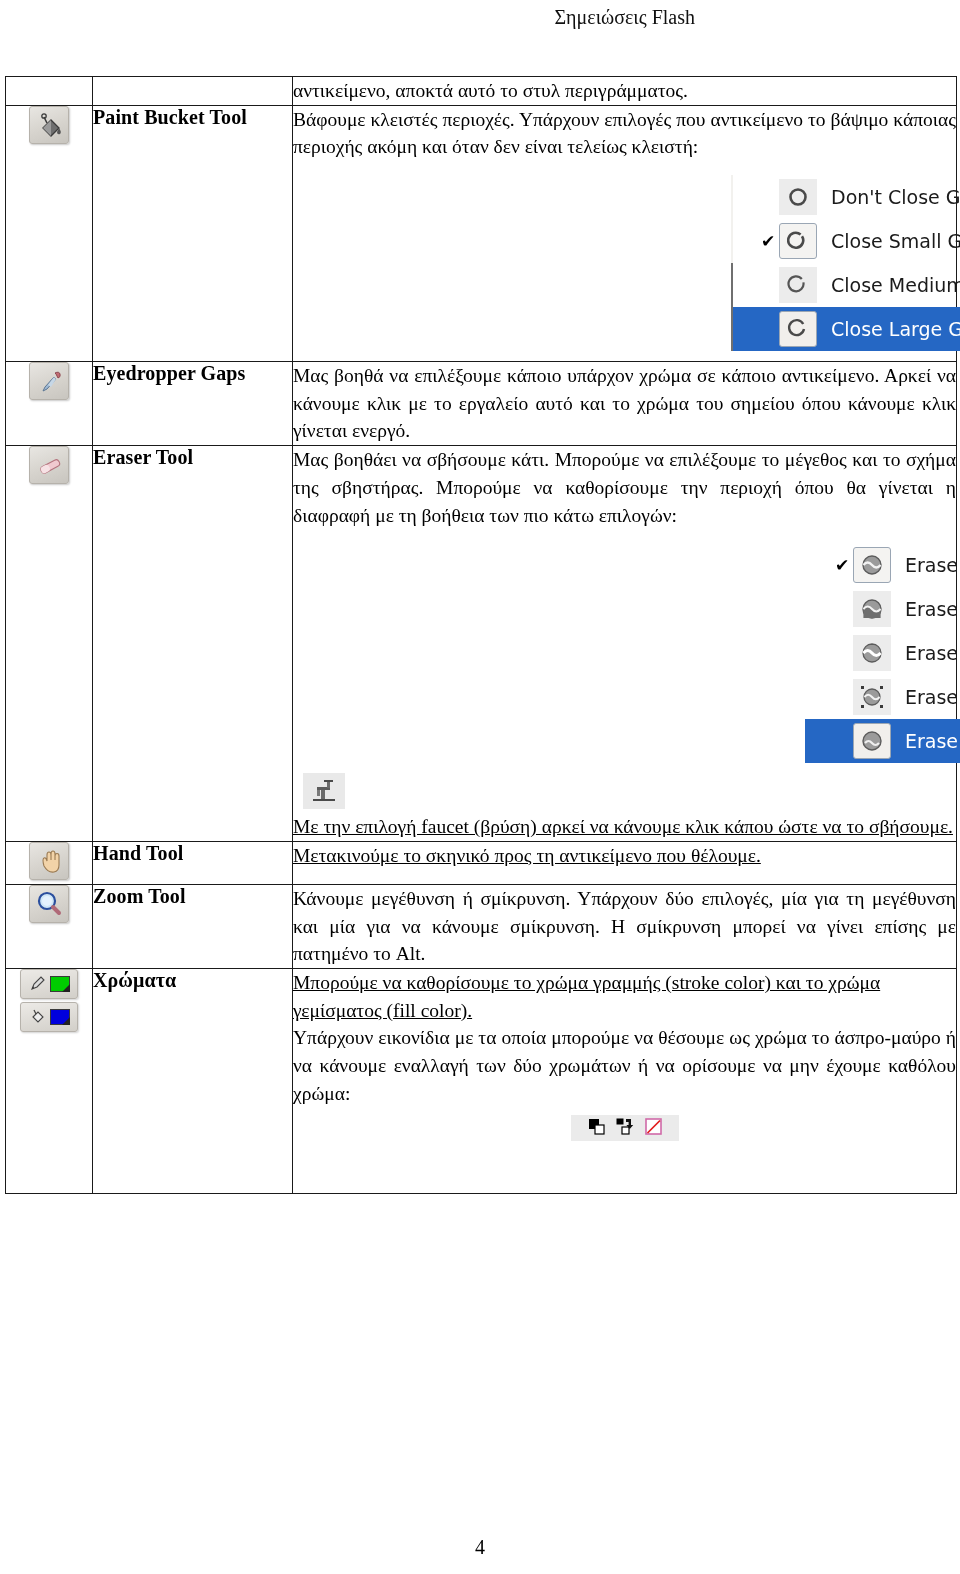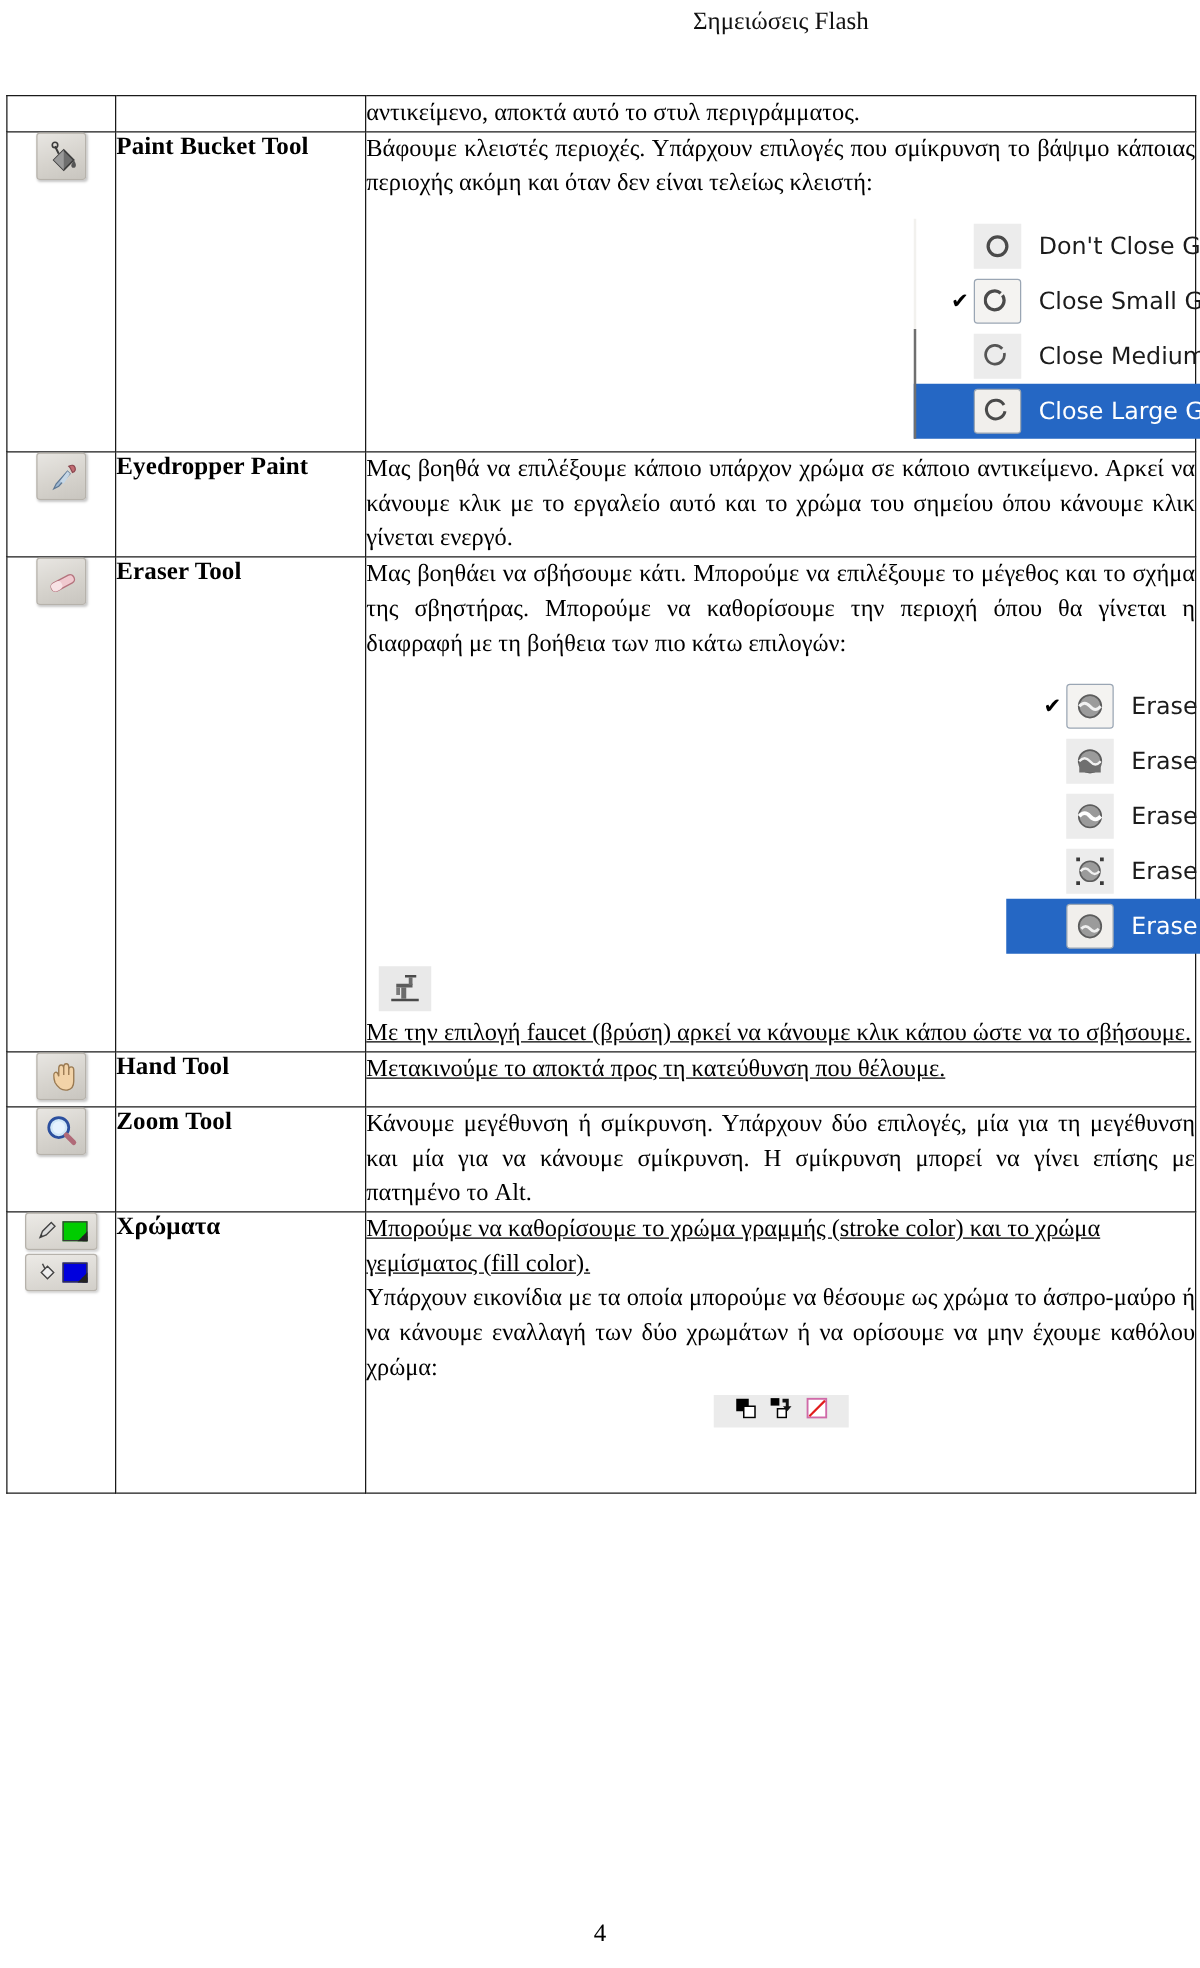--- a/index.html
+++ b/index.html
@@ -207,21 +207,21 @@
           <path d="M9 18 L17 10 L25 18 L17 26 Z" fill="#6e6e6e" stroke="#3b3b3b" stroke-width="1.3"></path>
           <path d="M9 18 L17 10 L17 26 Z" fill="#9a9a9a"></path>
           <path d="M13 13 L10 7" stroke="#3b3b3b" stroke-width="1.6" fill="none"></path>
           <circle cx="10" cy="6" r="2.2" fill="none" stroke="#3b3b3b" stroke-width="1.3"></circle>
           <path d="M25 18 q3 4 1 6 q-3 1 -3 -2 z" fill="#555"></path>
         </svg>
       </span>
     </td>
     <td class="name-cell">Paint Bucket Tool</td>
     <td class="desc-cell">
-      <p>Βάφουμε κλειστές περιοχές. Υπάρχουν επιλογές που σμίκρυνση το βάψιμο κάποιας περιοχής ακόμη και όταν δεν είναι τελείως κλειστή:</p>
+      <p>Βάφουμε κλειστές περιοχές. Υπάρχουν επιλογές που αντικείμενο το βάψιμο κάποιας περιοχής ακόμη και όταν δεν είναι τελείως κλειστή:</p>
 
       <div class="menu gap-menu">
         <div class="menu-rail"></div>
 
         <div class="menu-item">
           <span class="check"></span>
           <span class="menu-icon-box">
             <svg width="22" height="22" viewBox="0 0 22 22">
                   <circle cx="11" cy="11" r="7.5" fill="none" stroke="#4a4a4a" stroke-width="2.6"></circle>
                 </svg>
@@ -265,21 +265,21 @@
   <tr>
     <td class="icon-cell">
       <span class="tool-btn">
         <svg width="32" height="32" viewBox="0 0 32 32">
           <path d="M21 7 q4 -2 5 1 q1 3 -2 4 l-2 -4 z" fill="#c26b72" stroke="#8d4850" stroke-width="1"></path>
           <path d="M20 11 L11 21 L9 25 L13 23 L22 13 z" fill="#9fb9d4" stroke="#5d7793" stroke-width="1"></path>
           <path d="M20 11 L14 19 L17 21 L22 13 z" fill="#c6d7e6"></path>
         </svg>
       </span>
     </td>
-    <td class="name-cell">Eyedropper Paint</td>
+    <td class="name-cell">Eyedropper Gaps</td>
     <td class="desc-cell">
       <p>Μας βοηθά να επιλέξουμε κάποιο υπάρχον χρώμα σε κάποιο αντικείμενο. Αρκεί να κάνουμε κλικ με το εργαλείο αυτό και το χρώμα του σημείου όπου κάνουμε κλικ γίνεται ενεργό.</p>
     </td>
   </tr>
 
   <tr>
     <td class="icon-cell">
       <span class="tool-btn">
         <svg width="32" height="32" viewBox="0 0 32 32">
           <g transform="rotate(-28 16 16)">
@@ -372,21 +372,21 @@
   <tr>
     <td class="icon-cell">
       <span class="tool-btn">
         <svg width="32" height="32" viewBox="0 0 32 32">
           <path d="M10 20 q-2 -7 0 -8 q2 -1 3 3 l0 -6 q0 -3 2 -3 q2 0 2 3 l0 5 l0 -6 q0 -3 2 -3 q2 0 2 3 l0 6 l0 -4 q0 -2.5 2 -2.5 q2 0 2 2.5 l0 9 q0 6 -5 7 q-6 1 -10 -6 z" fill="#f2d3a8" stroke="#9a7a52" stroke-width="1.1"></path>
         </svg>
       </span>
     </td>
     <td class="name-cell">Hand Tool</td>
     <td class="desc-cell">
-      <p class="desc-nojust">Μετακινούμε το αποκτά προς τη κατεύθυνση που θέλουμε.</p>
+      <p class="desc-nojust">Μετακινούμε το σκηνικό προς τη αντικείμενο που θέλουμε.</p>
     </td>
   </tr>
 
   <tr>
     <td class="icon-cell">
       <span class="tool-btn">
         <svg width="32" height="32" viewBox="0 0 32 32">
           <circle cx="13" cy="12" r="8" fill="#cfe6f7" stroke="#2b4f9e" stroke-width="2.2"></circle>
           <circle cx="13" cy="12" r="5" fill="#eaf5ff" opacity=".8"></circle>
           <path d="M19 18 L25 24" stroke="#b06a78" stroke-width="4" stroke-linecap="round"></path>

